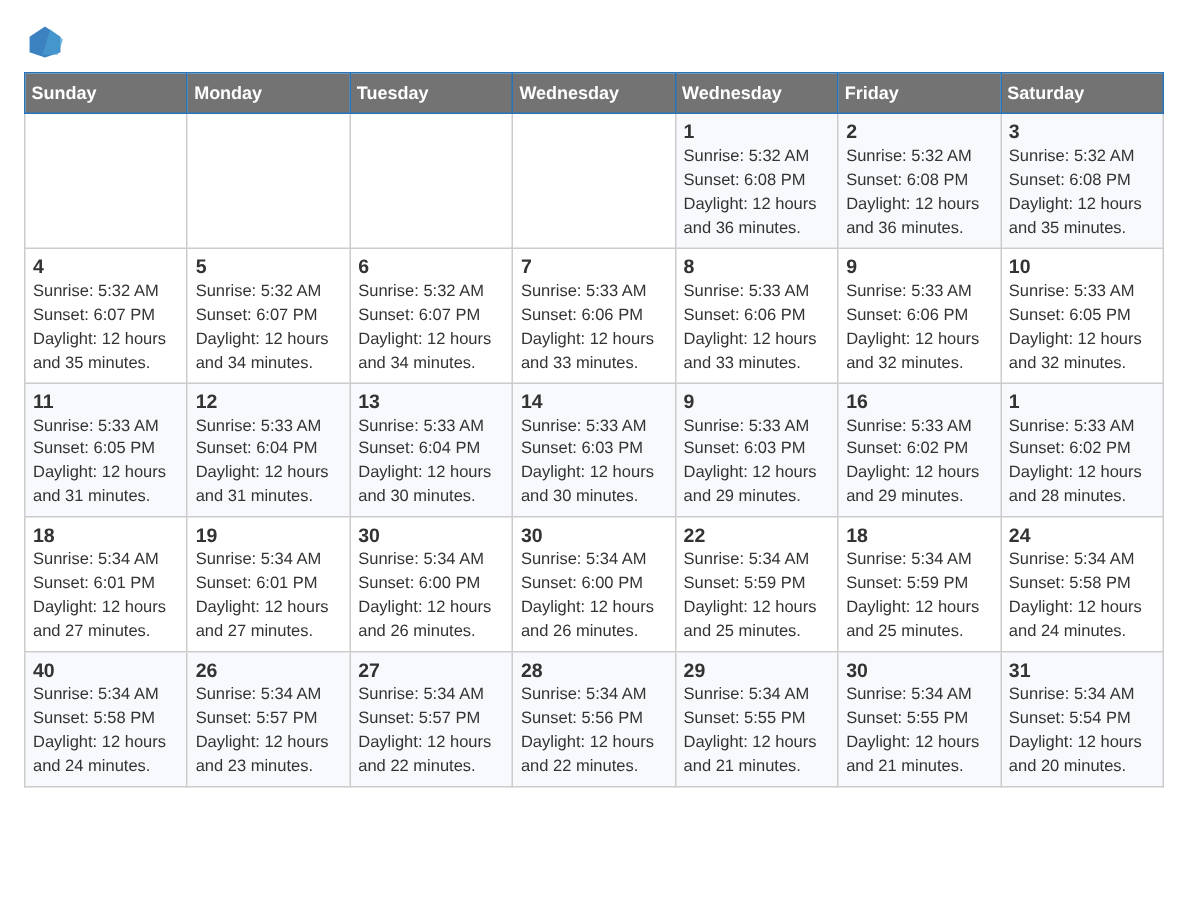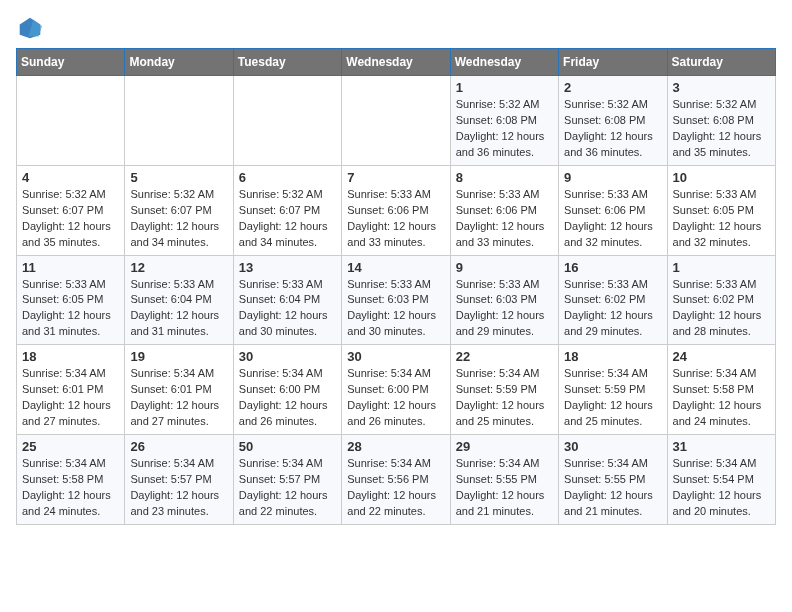--- a/index.html
+++ b/index.html
@@ -210,29 +210,29 @@
           <span class="day-number">18</span>
           <div class="cell-info">Sunrise: 5:34 AM<br>Sunset: 5:59 PM<br>Daylight: 12 hours<br>and 25 minutes.</div>
         </td>
         <td>
           <span class="day-number">24</span>
           <div class="cell-info">Sunrise: 5:34 AM<br>Sunset: 5:58 PM<br>Daylight: 12 hours<br>and 24 minutes.</div>
         </td>
       </tr>
       <tr>
         <td>
-          <span class="day-number">25</span>
+          <span class="day-number">40</span>
           <div class="cell-info">Sunrise: 5:34 AM<br>Sunset: 5:58 PM<br>Daylight: 12 hours<br>and 24 minutes.</div>
         </td>
         <td>
           <span class="day-number">26</span>
           <div class="cell-info">Sunrise: 5:34 AM<br>Sunset: 5:57 PM<br>Daylight: 12 hours<br>and 23 minutes.</div>
         </td>
         <td>
-          <span class="day-number">50</span>
+          <span class="day-number">27</span>
           <div class="cell-info">Sunrise: 5:34 AM<br>Sunset: 5:57 PM<br>Daylight: 12 hours<br>and 22 minutes.</div>
         </td>
         <td>
           <span class="day-number">28</span>
           <div class="cell-info">Sunrise: 5:34 AM<br>Sunset: 5:56 PM<br>Daylight: 12 hours<br>and 22 minutes.</div>
         </td>
         <td>
           <span class="day-number">29</span>
           <div class="cell-info">Sunrise: 5:34 AM<br>Sunset: 5:55 PM<br>Daylight: 12 hours<br>and 21 minutes.</div>
         </td>

